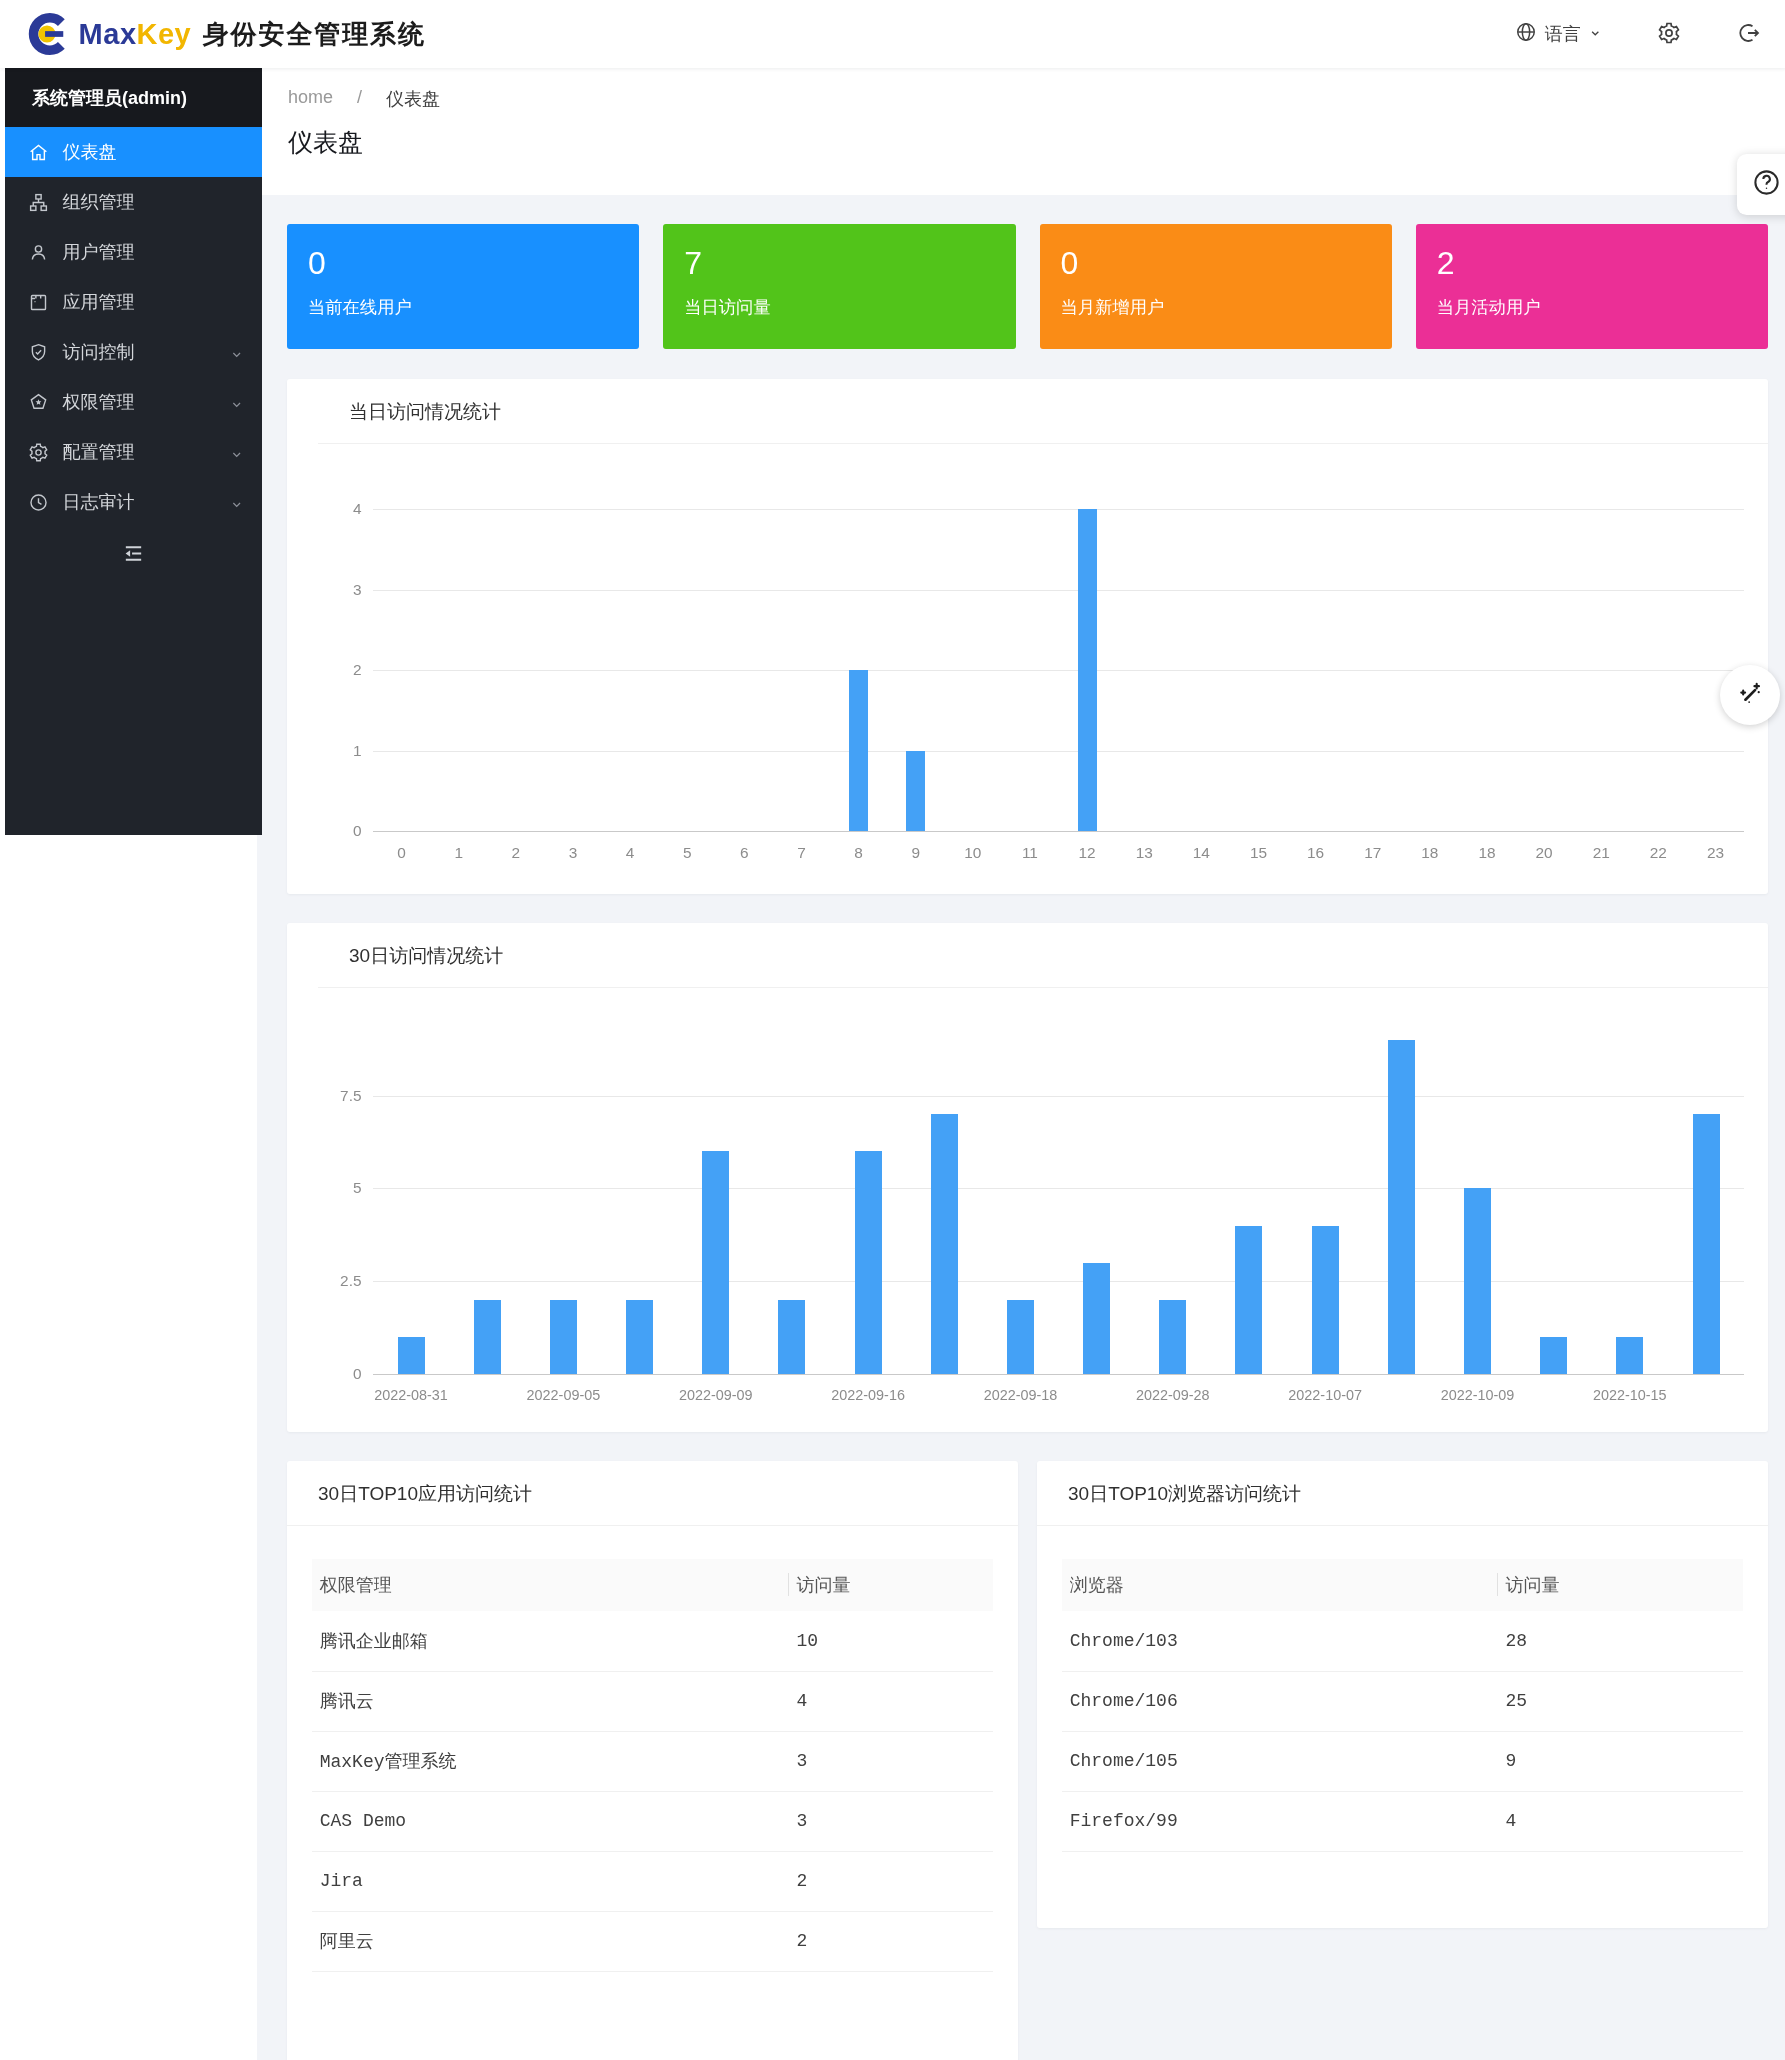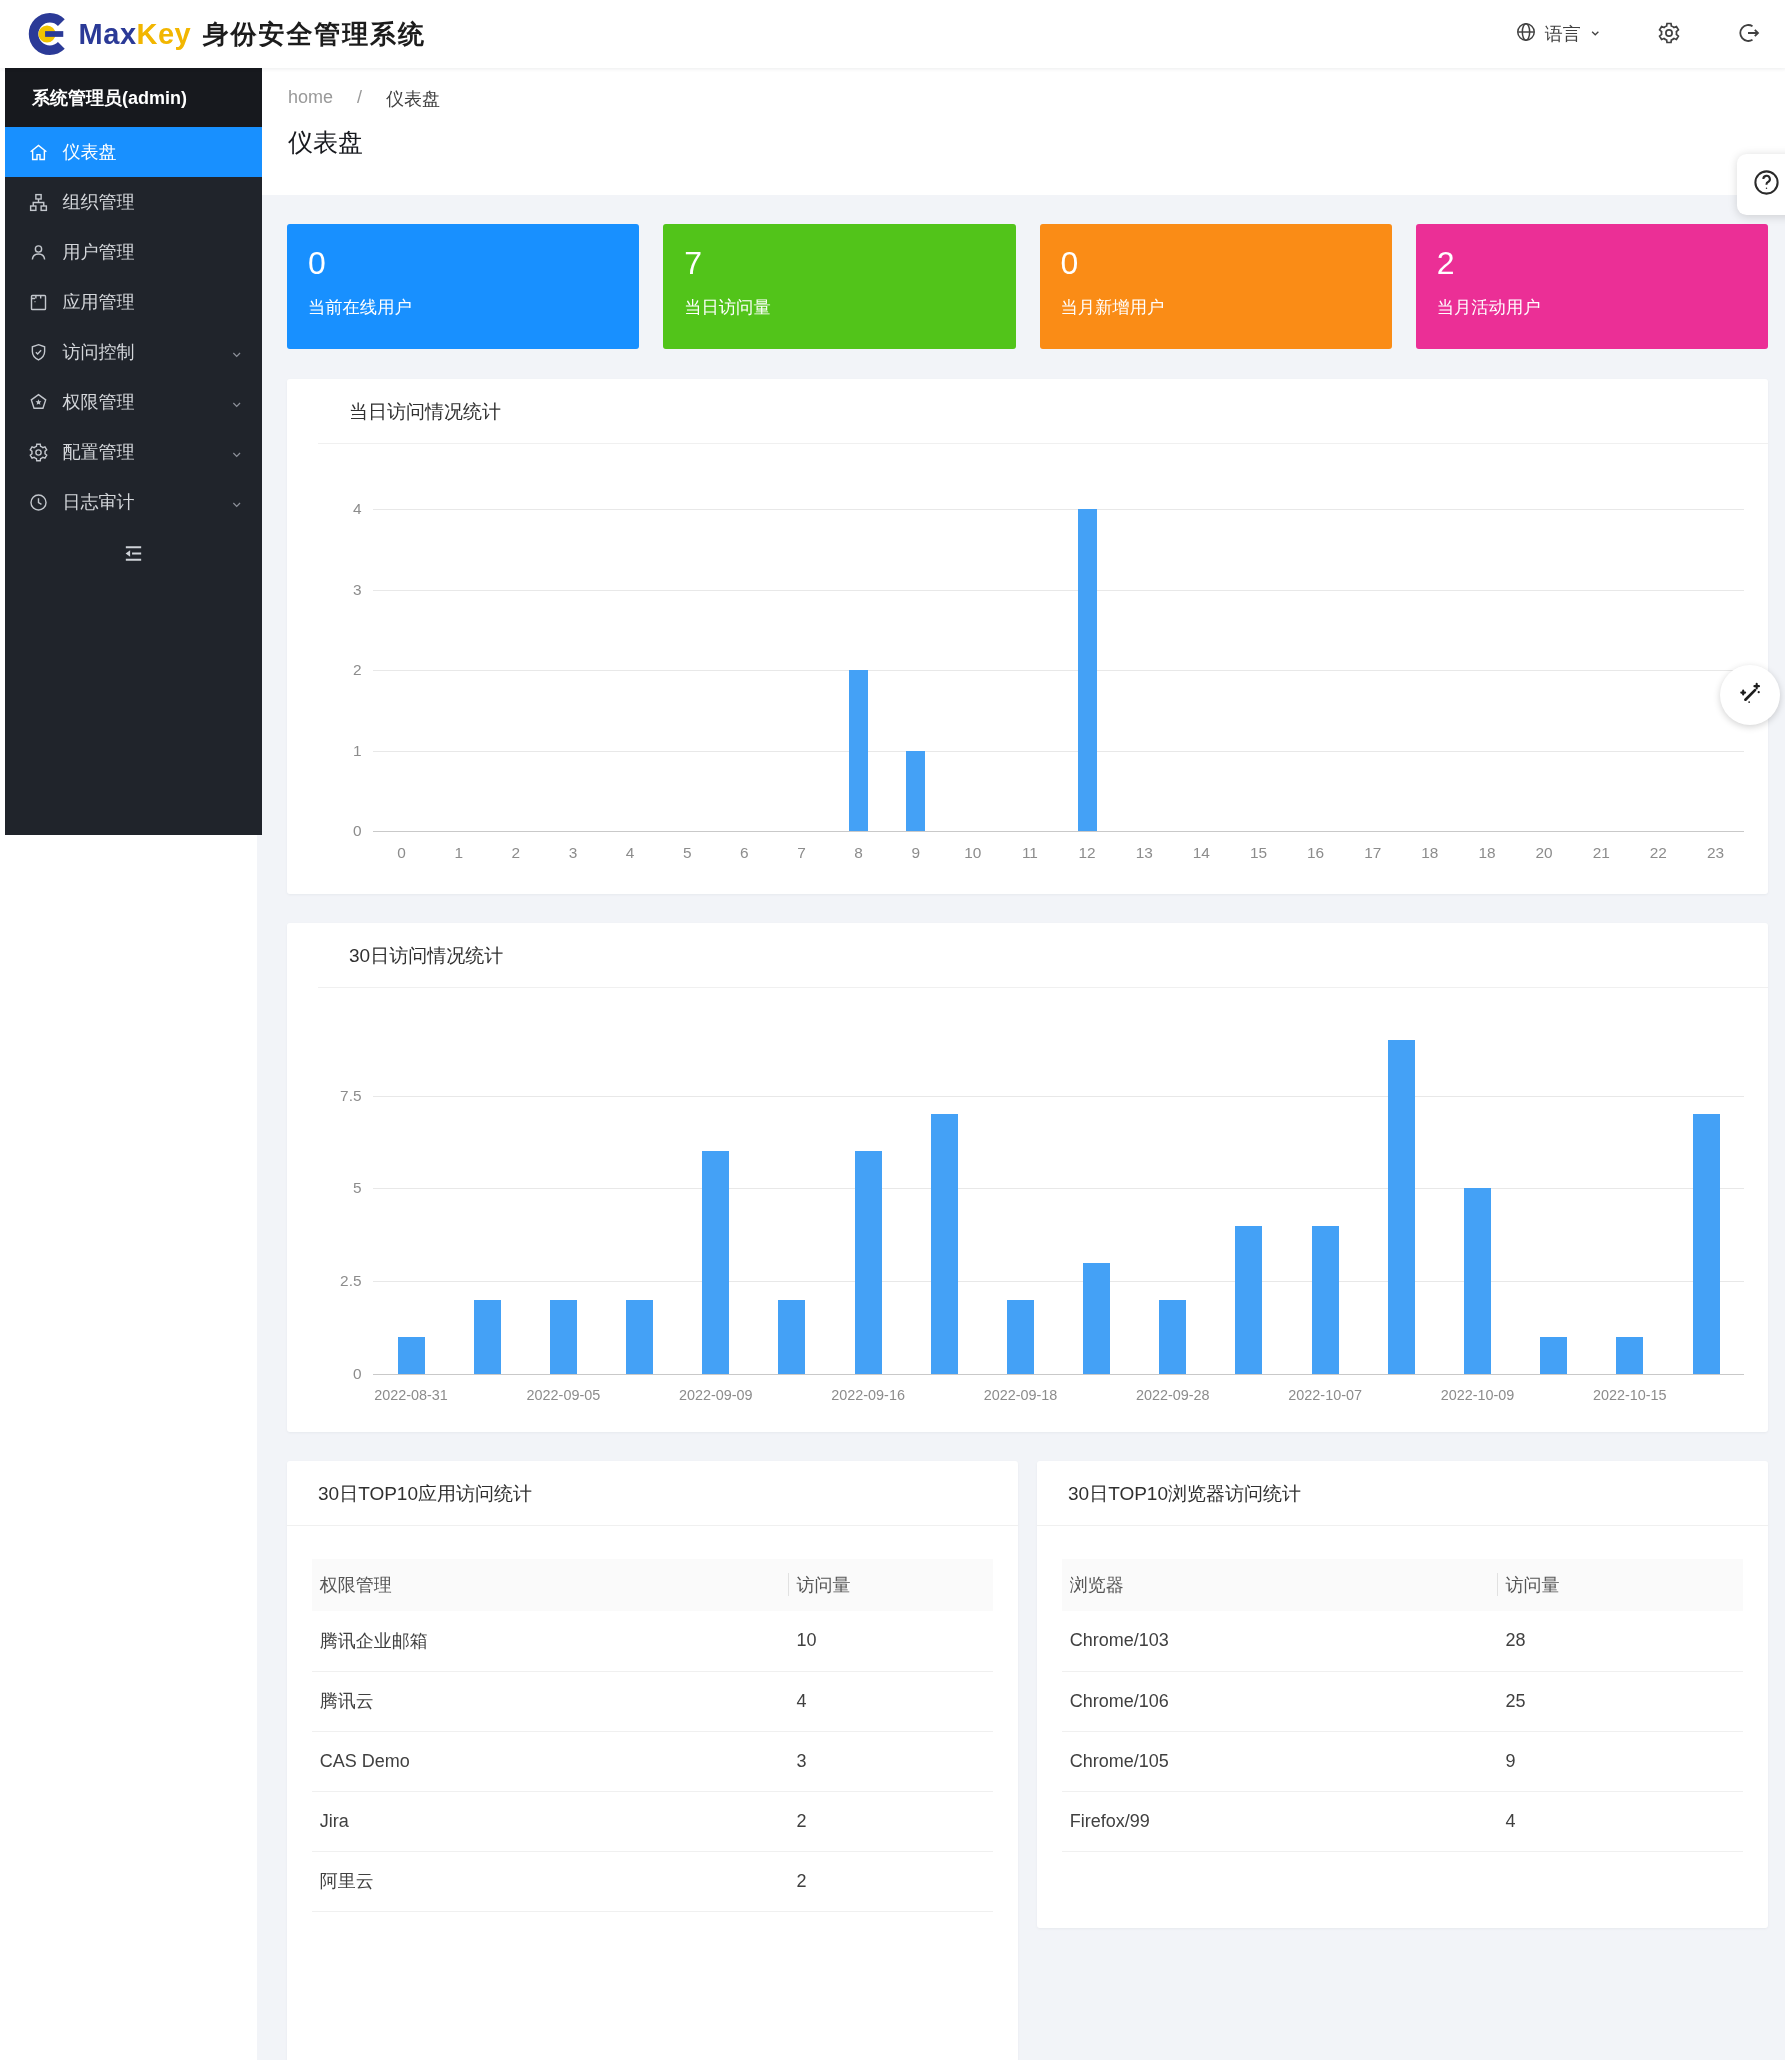--- a/index.html
+++ b/index.html
@@ -80,21 +80,21 @@
   .tables-row { margin-top:29px; display:flex; gap:19px; align-items:flex-start; }
   .table-card { flex:1; }
   #table-card-0 { height:605px; }
   #table-card-1 { height:467px; }
   .data-table { width:calc(100% - 50px); margin:33px 25px 0; border-collapse:collapse; table-layout:fixed; }
   .data-table th { background:#fafafa; height:52px; text-align:left; font-weight:500; color:#555;
     font-size:18px; padding:0 7.7px; position:relative; }
   .data-table th:first-child::after { content:""; position:absolute; right:0; top:14.4px; height:23px;
     width:1px; background:#e1e1e1; }
   .data-table td { height:60px; font-size:18px; color:#404040; padding:0 7.7px;
-    border-bottom:1px solid #f0f0f0; }
+    border-bottom:1px solid #f0f0f0;font-family:Liberation Mono, monospace; }
   #table0 .col-a { width:70%; } #table0 .col-b { width:30%; }
   #table1 .col-a { width:64%; } #table1 .col-b { width:36%; }
 
   
   .help-float { position:absolute; top:154px; right:-20px; width:69px; height:61px; background:#fff;
     border-radius:9.6px; box-shadow:0 1.9px 9.6px rgba(0,0,0,.15); display:flex; align-items:center;
     padding-left:15.4px; z-index:40; cursor:pointer; color:#2a2a2a; }
   .wand-float { position:absolute; top:665px; right:5.8px; width:60px; height:60px; background:#fff;
     border-radius:50%; box-shadow:0 1.9px 7.7px rgba(0,0,0,.18); display:flex; align-items:center;
     justify-content:center; z-index:40; cursor:pointer; color:#1d1d1d; }
@@ -461,20 +461,24 @@
               <tbody>
                 <tr>
                   <td class="col-a">腾讯企业邮箱</td>
                   <td class="col-b">10</td>
                 </tr>
                 <tr>
                   <td class="col-a">腾讯云</td>
                   <td class="col-b">4</td>
                 </tr>
                 <tr>
+                  <td class="col-a">MaxKey管理系统</td>
+                  <td class="col-b">3</td>
+                </tr>
+                <tr>
                   <td class="col-a">CAS Demo</td>
                   <td class="col-b">3</td>
                 </tr>
                 <tr>
                   <td class="col-a">Jira</td>
                   <td class="col-b">2</td>
                 </tr>
                 <tr>
                   <td class="col-a">阿里云</td>
                   <td class="col-b">2</td>

